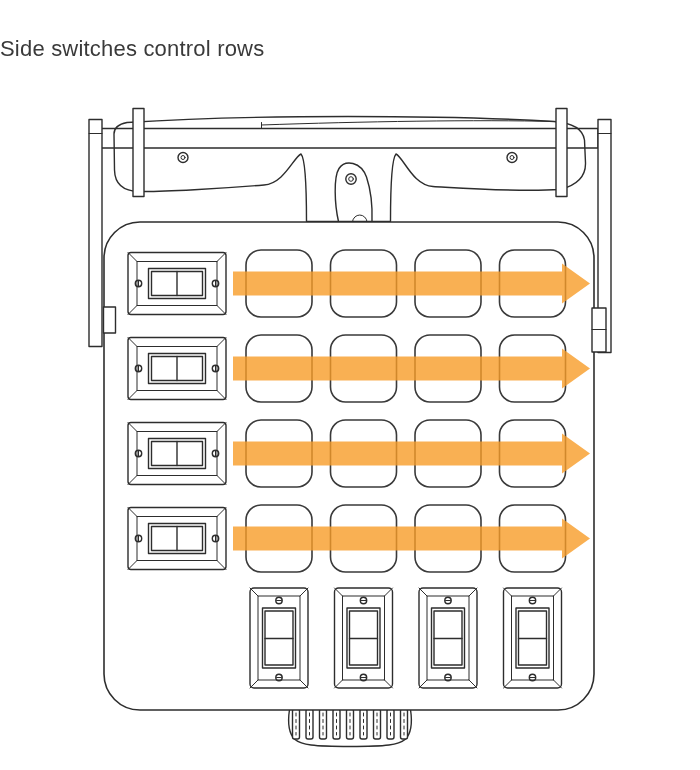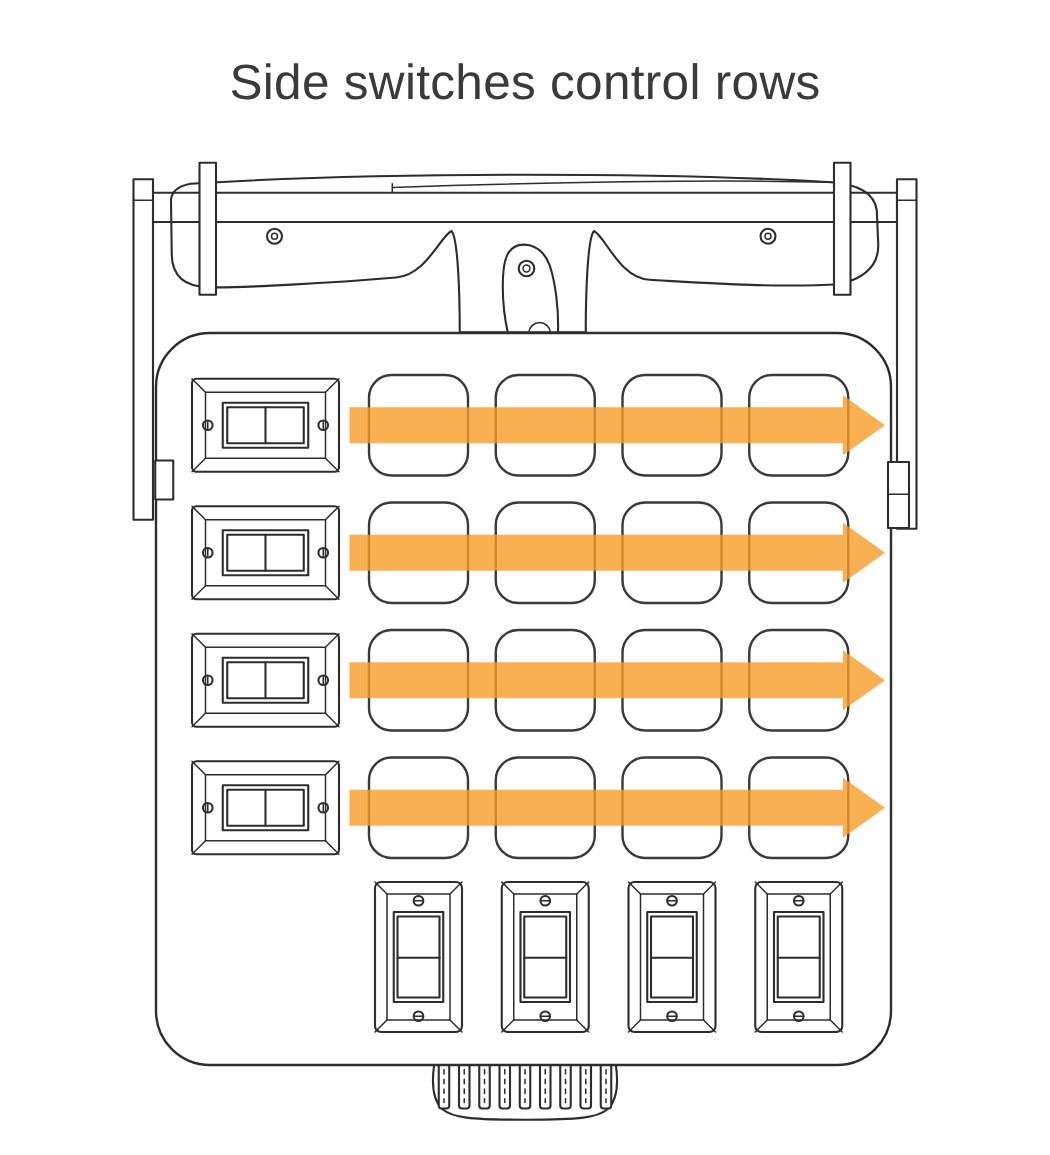--- a/index.html
+++ b/index.html
@@ -2,21 +2,21 @@
 <html><head>
 <meta charset="utf-8">
 <style>
   html,body { margin:0; padding:0; background:#ffffff; }
   .stage {
     position:relative; width:700px; height:770px; background:#ffffff;
     font-family:"Liberation Sans", sans-serif; overflow:hidden;
   }
   .title {
     position:absolute; top:36px; left:0; width:700px;
-    text-align:center; font-size:33px; font-weight:300;
+    text-align:left; font-size:22px; font-weight:300;
     color:#3a3a3a; letter-spacing:0.2px;
   }
   svg { position:absolute; left:0; top:0; }
   
   .w { fill:#ffffff; stroke:#2d2d2d; stroke-width:1.4; stroke-linejoin:round; }
   .n { fill:none;   stroke:#2d2d2d; stroke-width:1.4; stroke-linejoin:round; stroke-linecap:round; }
   .t { fill:none;   stroke:#2d2d2d; stroke-width:1;   stroke-linecap:round; }
   .panel { fill:#ffffff; stroke:#2d2d2d; stroke-width:1.6; }
   .cell  { fill:none; stroke:#3a3a3a; stroke-width:1.6; }
   .arrow { stroke:none; }

